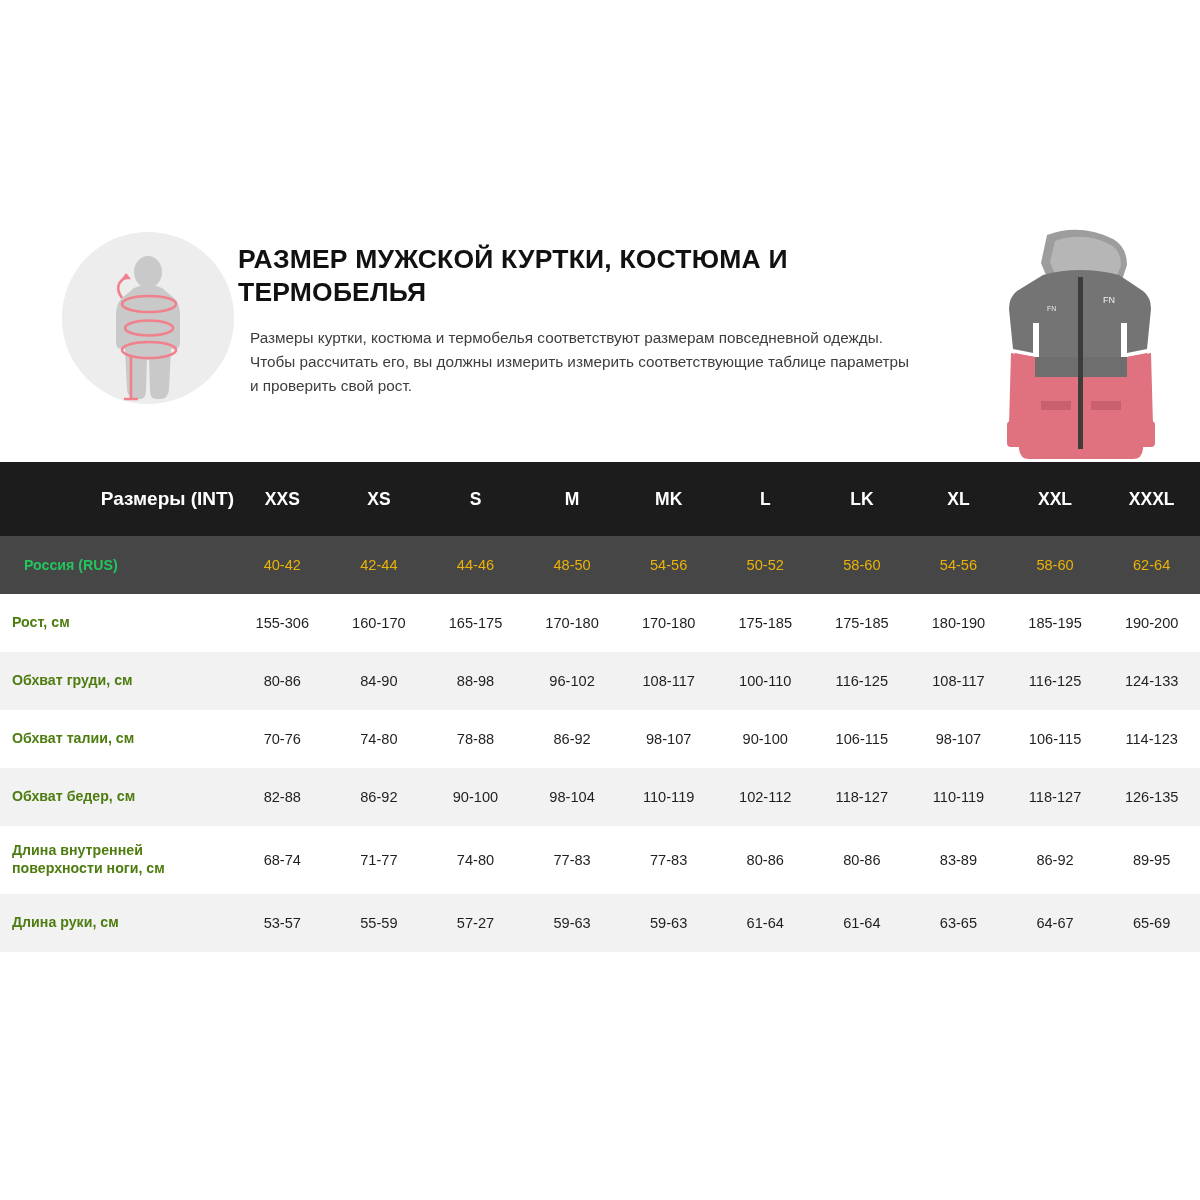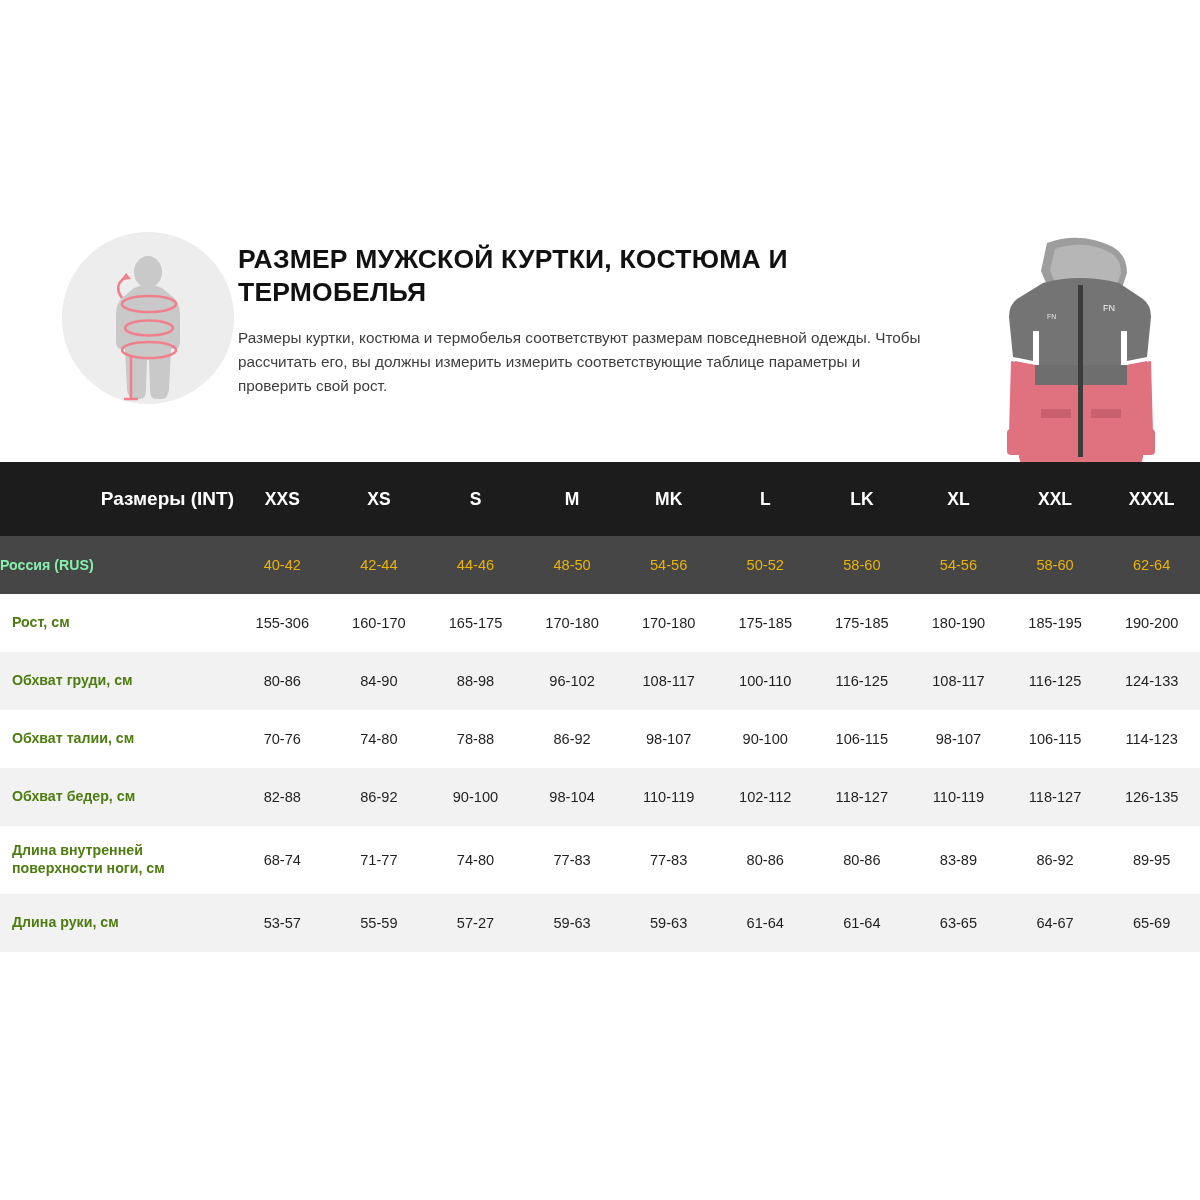--- a/index.html
+++ b/index.html
@@ -50,26 +50,26 @@
     line-height: 1.26;
     letter-spacing: 0.2px;
     color: #111111;
     margin: 0 0 16px 0;
     text-transform: uppercase;
   }
   .header-desc {
     font-size: 15.3px;
     line-height: 1.58;
     color: #3d3d3d;
-    margin: 0;
+    margin: 12px;
   }
   .jacket-photo {
     position: absolute;
     left: 985px;
-    top: 233px;
+    top: 225px;
     width: 190px;
     height: 237px;
   }
 
   
   .size-table {
     position: absolute;
     left: 0;
     top: 462px;
     width: 1200px;
@@ -102,24 +102,24 @@
   tbody tr.dark td {
     background: #464646;
     color: #eab308;
     height: 58px;
     font-size: 14.6px;
     text-align: center;
     vertical-align: middle;
   }
   tbody tr.dark td.row-label {
     text-align: left;
-    padding-left: 0;
+    padding-left: 24px;
     font-weight: bold;
     font-size: 14.2px;
-    color: #86efac;
+    color: #22c55e;
     margin-left: 40px;
   }
 
   tbody tr.light td {
     background: #ffffff;
     color: #1f1f1f;
     height: 58px;
     font-size: 14.6px;
     text-align: center;
     vertical-align: middle;

